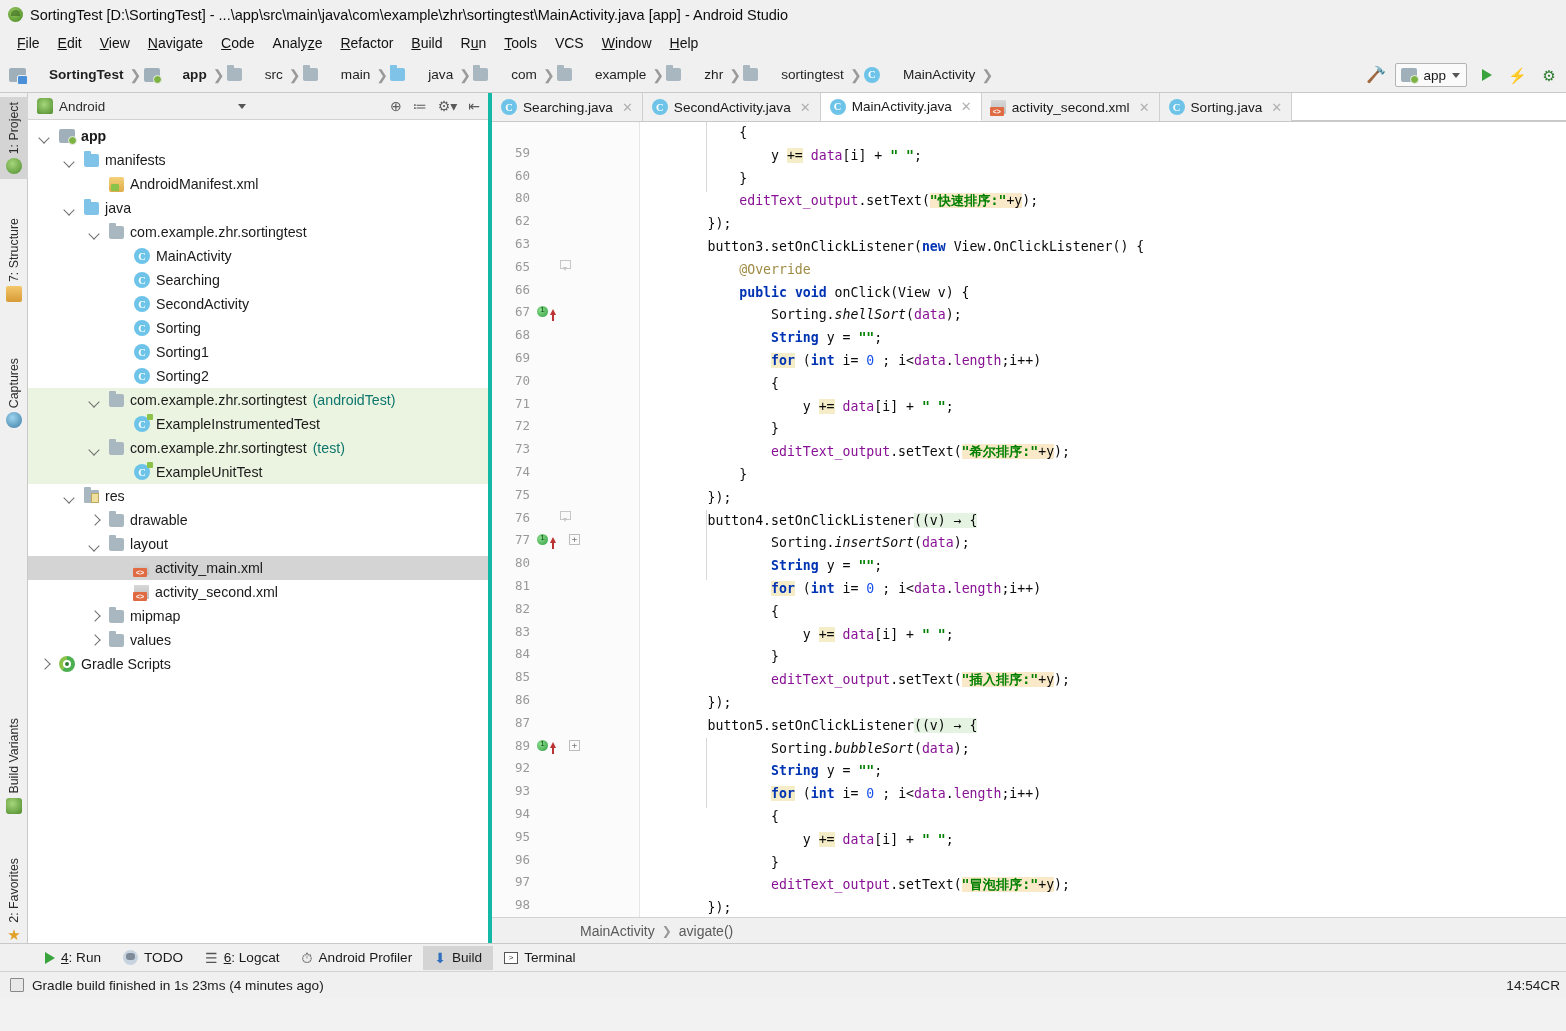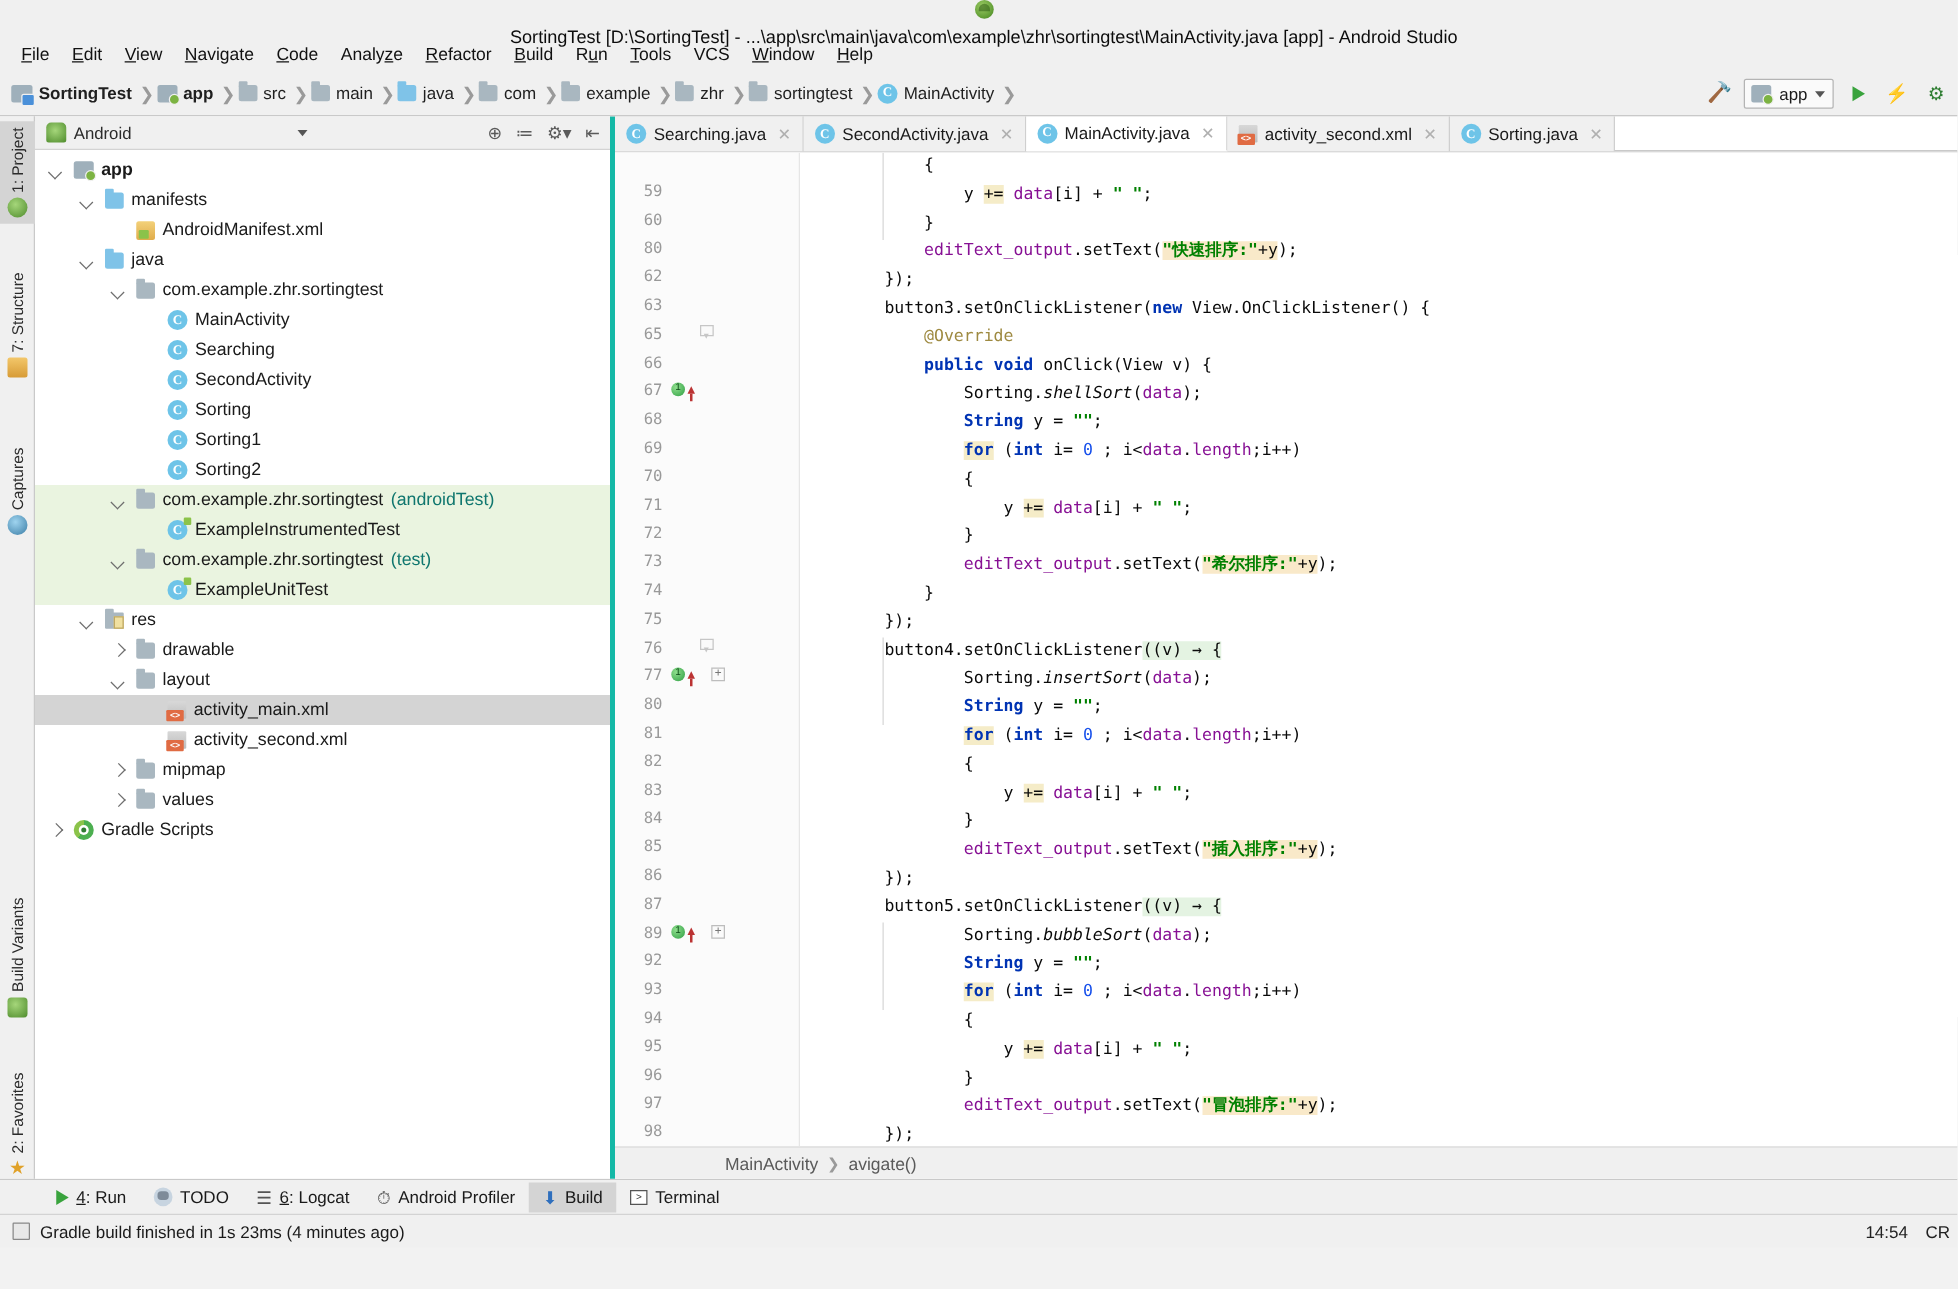--- a/index.html
+++ b/index.html
@@ -11,21 +11,21 @@
     font-family: "Liberation Sans", sans-serif;
     font-size: 13px;
     color: #1a1a1a;
   }
   #app { position: relative; width: 1566px; height: 1031px; background:#f2f2f2; }
 
   
   .titlebar {
     height: 29px; display: flex; align-items: center; gap: 7px;
     padding-left: 8px; background: #f0f0f0;
-    font-size: 14.5px; color: #0c0c0c; flex-direction: column;
+    font-size: 14.5px; color: #0c0c0c;
   }
   .androidlogo {
     width: 15px; height: 15px; border-radius: 50%;
     background: radial-gradient(circle at 40% 35%, #9ccc65 0%, #5d9a32 70%, #3e6b22 100%);
     position: relative; flex: none;
   }
   .androidlogo::before {
     content:""; position:absolute; left:3px; top:3px; width:9px; height:6px;
     border-radius: 5px 5px 0 0; background:#2f5c16; opacity:.55;
   }
@@ -40,21 +40,21 @@
     white-space: nowrap;
   }
   .menu-item u { text-decoration: underline; }
 
   
   .navbar {
     height: 36px; display: flex; align-items: center;
     background: #f0f0f0; padding-left: 9px; position: relative;
     border-bottom: 1px solid #c9c9c9;
   }
-  .crumb { display: flex; align-items: center; gap: 5px; padding-right: 2px; }
+  .crumb { display: flex; align-items: center; gap: 23px; padding-right: 2px; }
   .crumb .cl { font-size: 13.6px; color: #1f1f1f; white-space: nowrap; }
   .crumb.bold .cl { font-weight: bold; }
   .sep {
     width: 10px; height: 16px; margin: 0 4px; flex: none;
     color: #9a9a9a; font-size: 14px; line-height: 16px;
   }
   .ico-folder {
     width: 15px; height: 13px; flex:none; position: relative;
     background: #a9b7c0; border-radius: 1px 2px 2px 2px;
   }
@@ -282,21 +282,21 @@
   }
   .btool.active { background:#d4d4d4; }
   .btool u { text-decoration: underline; }
 
   .statusbar {
     height:27px; background:#f0f0f0; border-top:1px solid #d3d3d3;
     display:flex; align-items:center; padding-left:10px; gap:8px;
     font-size:13.6px; color:#1a1a1a; position:relative;
   }
   .statusbar .right {
-    position:absolute; right:6px; display:flex; align-items:center; gap:14px;
+    position:absolute; right:6px; display:flex; align-items:center; 
     color:#222;
   }
   .sb-icon {
     width:14px;height:14px;border:1.4px solid #888;background:#e8e8e8;border-radius:1px;flex:none;
   }
 
   
   .g-play { width:0;height:0;border-top:6px solid transparent;border-bottom:6px solid transparent;border-left:10px solid #39a33d; }
   .g-bolt { color:#43a047; font-size:15px; line-height:1; }
   .g-bug { color:#2e7d32; font-size:15px; line-height:1; }

